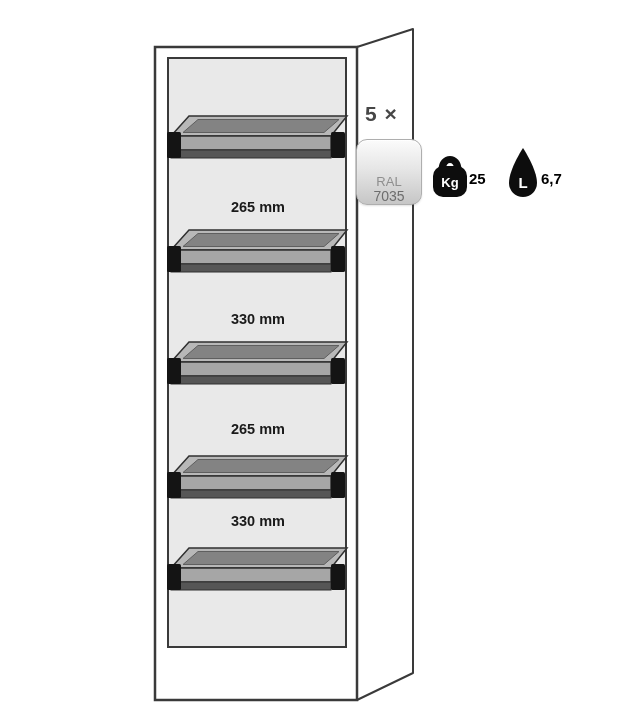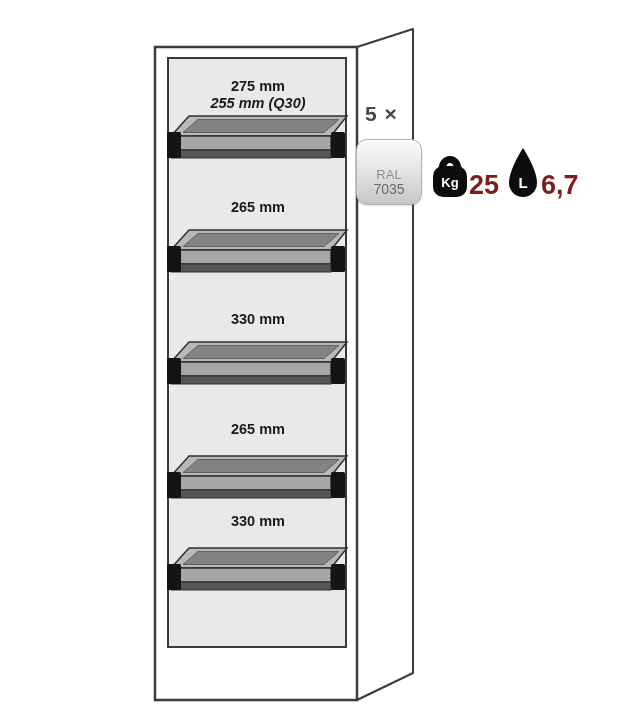--- a/index.html
+++ b/index.html
@@ -18,29 +18,28 @@
   .qty{
     position:absolute;left:365px;top:102px;
     font-size:21px;font-weight:bold;color:#474747;letter-spacing:1px;
   }
   .ral{
     position:absolute;left:356px;top:139px;width:66px;height:66px;
     border-radius:11px;border:1px solid #aeaeae;box-sizing:border-box;
     background:linear-gradient(180deg,#fbfbfb 0%,#e6e6e6 45%,#c6c6c6 100%);
     box-shadow:inset 0 1px 1px rgba(255,255,255,.9), 0 1px 2px rgba(0,0,0,.12);
     display:flex;flex-direction:column;align-items:center;justify-content:flex-end;
-    padding-bottom:7px;
   }
   .ral-label{font-size:13px;line-height:14px;color:#8f8f8f;}
   .ral-code{font-size:14px;line-height:15px;font-weight:normal;color:#6d6d6d;}
   .icon{position:absolute;}
   .weight-icon{left:431px;top:149px;}
   .drop-icon{left:507px;top:147px;}
   .spec-value{
-    position:absolute;font-size:27px;font-weight:bold;color:#7f1d1d;
+    position:absolute;font-size:15px;font-weight:bold;color:#000000;
   }
   .load-value{left:469px;top:170px;}
   .volume-value{left:541px;top:170px;}
 </style>
 </head>
 <body>
 
 <div class="stage">
 
   <svg class="cabinet-svg" width="629" height="718" viewBox="0 0 629 718">
@@ -67,24 +66,20 @@
 
     <rect x="168" y="58" width="178" height="589" fill="#e9e9e9" stroke="#3a3a3a" stroke-width="2"></rect>
 
     <use href="#tray" x="171" y="116"></use>
     <use href="#tray" x="171" y="230"></use>
     <use href="#tray" x="171" y="342"></use>
     <use href="#tray" x="171" y="456"></use>
     <use href="#tray" x="171" y="548"></use>
   </svg>
 
-  <div class="shelf-label" style="top:78px">
-    <span>275 mm</span>
-    <span class="alt">255 mm (Q30)</span>
-  </div>
   <div class="shelf-label" style="top:199px">
     <span>265 mm</span>
   </div>
   <div class="shelf-label" style="top:311px">
     <span>330 mm</span>
   </div>
   <div class="shelf-label" style="top:421px">
     <span>265 mm</span>
   </div>
   <div class="shelf-label" style="top:513px">

